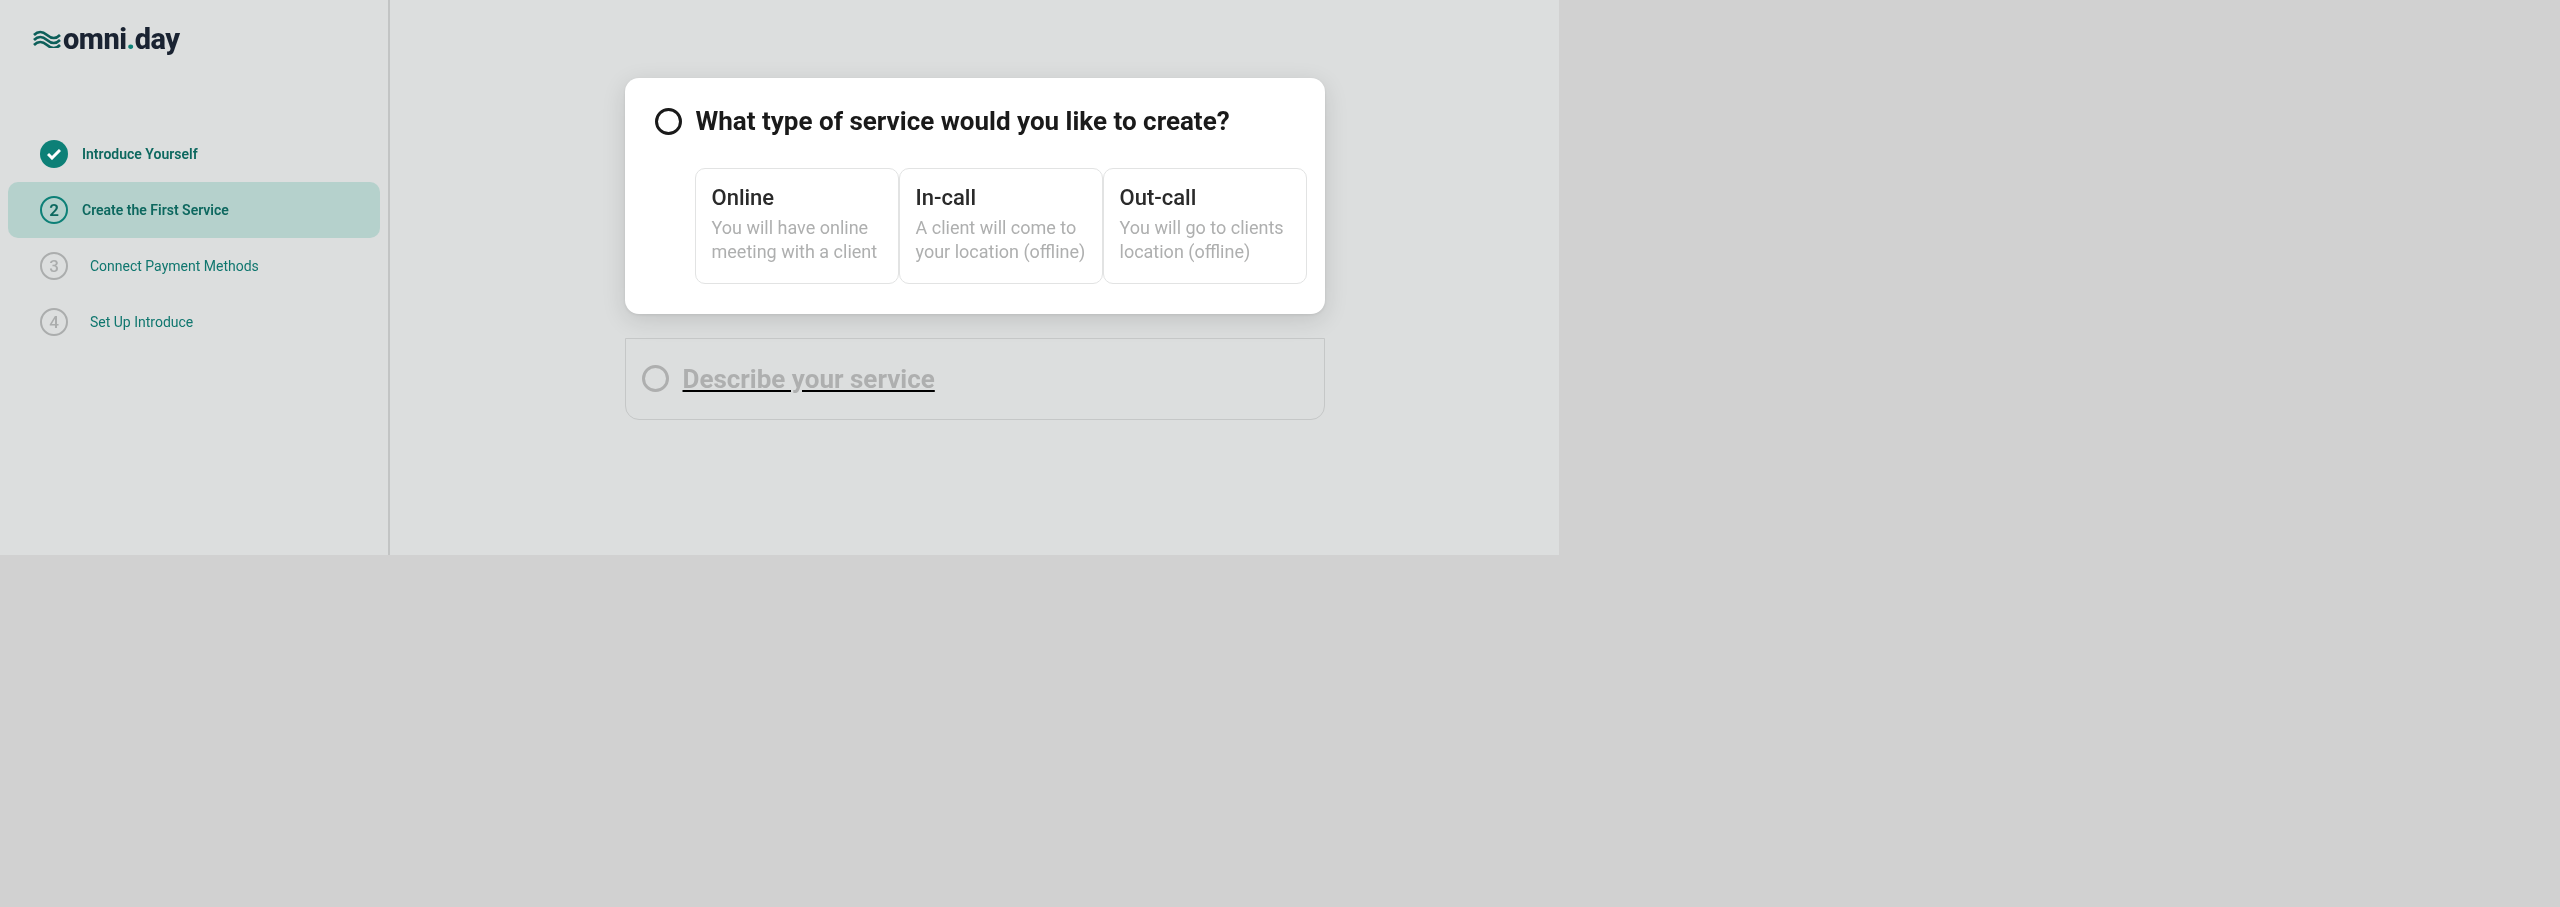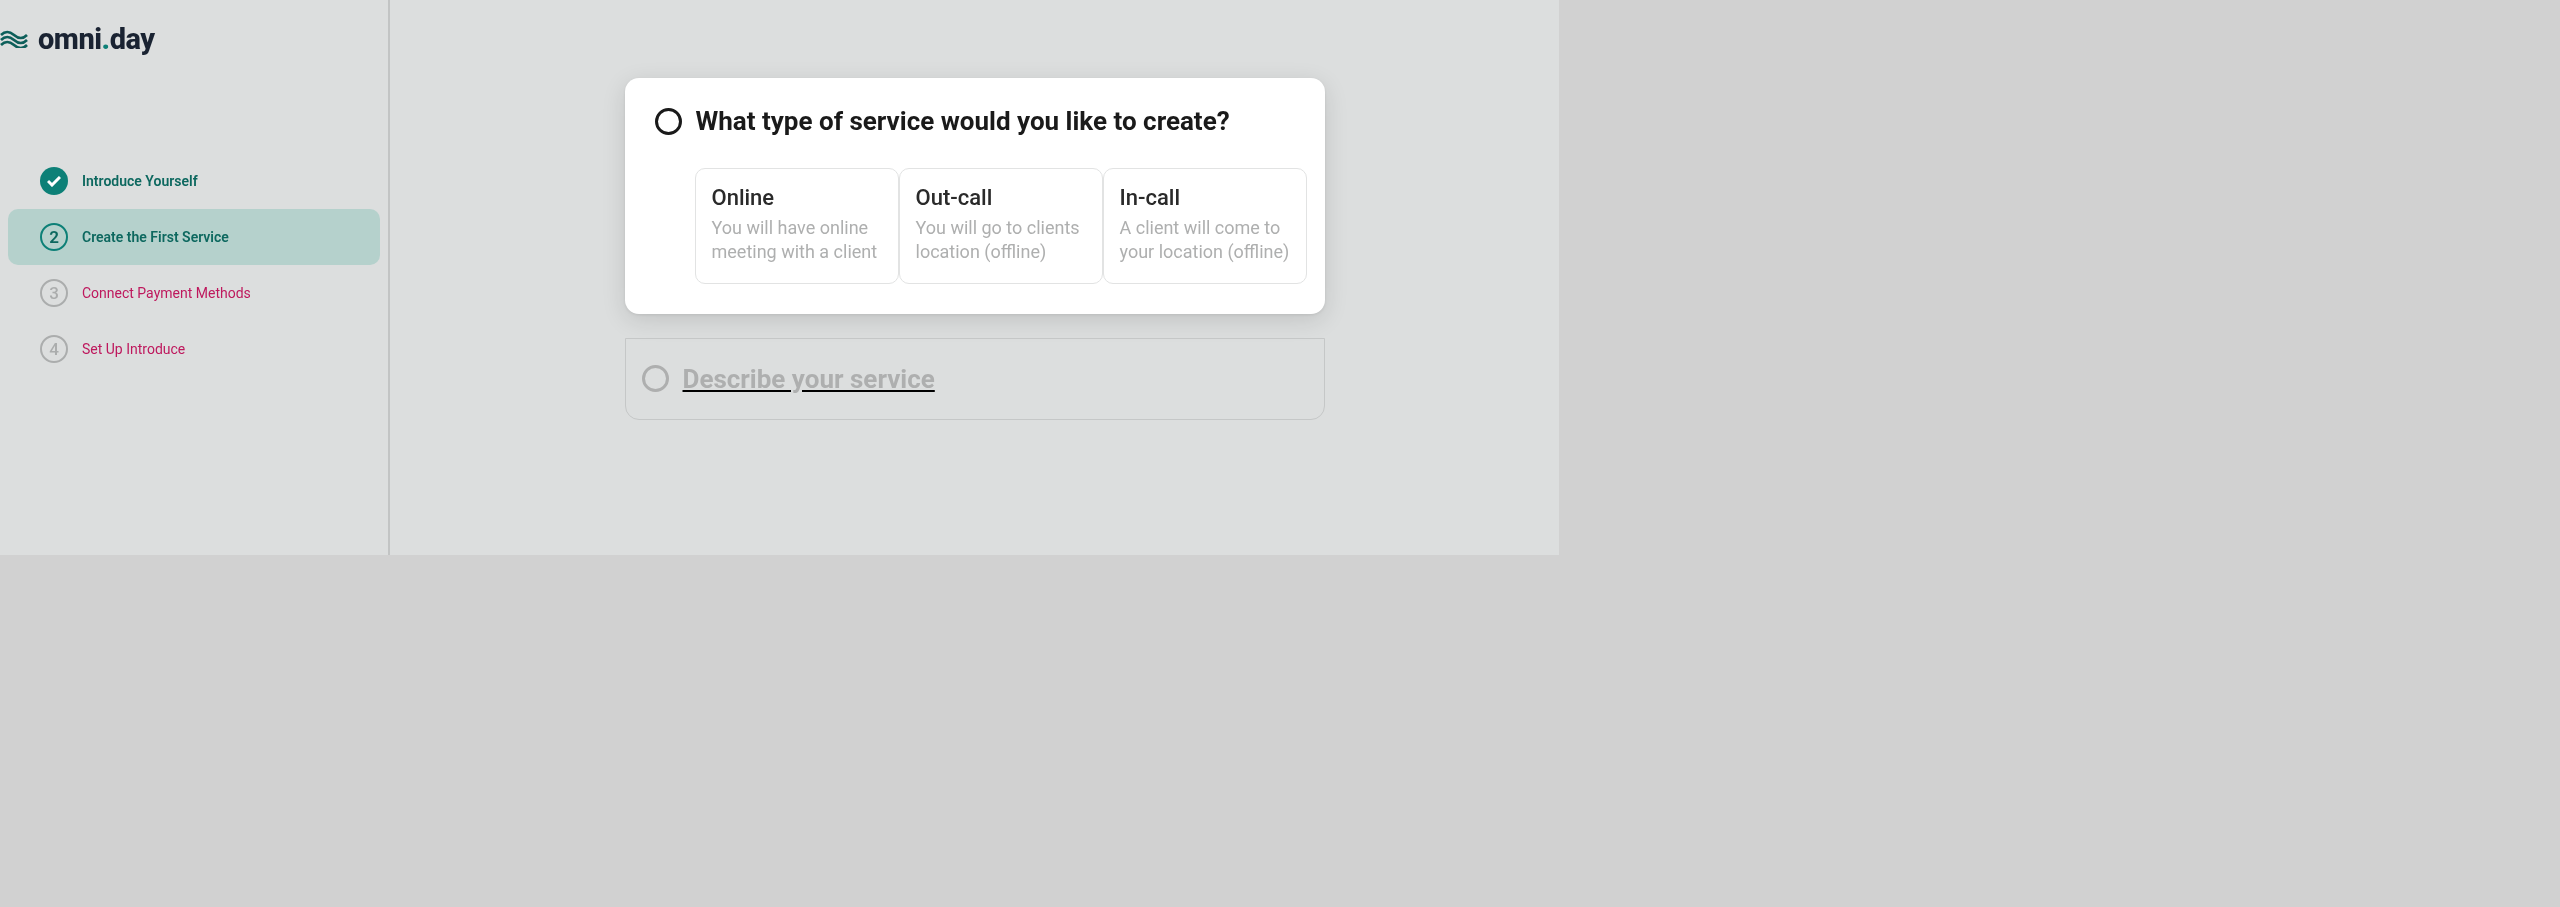--- a/index.html
+++ b/index.html
@@ -19,22 +19,23 @@
     }
     .sidebar {
       width: 390px;
       height: 100%;
       border-right: 2px solid #c2c4c4;
       padding: 22px 0 0 0;
     }
     .logo {
       display: flex;
       align-items: center;
-      gap: 10px;
-      margin-bottom: 97px;
+      gap: 2px;
+      padding-left: 33px;
+      margin-bottom: 70px;
     }
     .logo-icon {
       width: 28px;
       height: 22px;
       color: #0d5f5a;
     }
     .logo-text {
       font-size: 29px;
       font-weight: 800;
       color: #1a2332;
@@ -79,21 +80,22 @@
     }
     .step-active .step-label {
       color: #0d685f;
       font-weight: 600;
     }
     .step-pending .step-indicator {
       border: 2.5px solid #abadad;
       color: #abadad;
     }
     .step-pending .step-label {
-      color: #be185d;
+      color: #0f766e;
+      margin-left: 8px;
     }
     .step-label {
       font-size: 14px;
     }
     .check-icon {
       width: 14px;
       height: 11px;
       stroke: #fff;
       stroke-width: 3;
       fill: none;
@@ -238,26 +240,26 @@
         <div class="card-header">
           <span class="radio-indicator"></span>
           <h2 class="card-title">What type of service would you like to create?</h2>
         </div>
         <div class="options">
           <div class="option">
             <div class="option-title">Online</div>
             <div class="option-desc">You will have online meeting with a client</div>
           </div>
           <div class="option">
+            <div class="option-title">In-call</div>
+            <div class="option-desc">A client will come to your location (offline)</div>
+          </div>
+          <div class="option">
             <div class="option-title">Out-call</div>
             <div class="option-desc">You will go to clients location (offline)</div>
-          </div>
-          <div class="option">
-            <div class="option-title">In-call</div>
-            <div class="option-desc">A client will come to your location (offline)</div>
           </div>
         </div>
       </div>
 
       <div>
         <div class="collapsed-section">
           <span class="collapsed-radio"></span>
           <h2 class="collapsed-title">Describe your service</h2>
         </div>
       </div>

